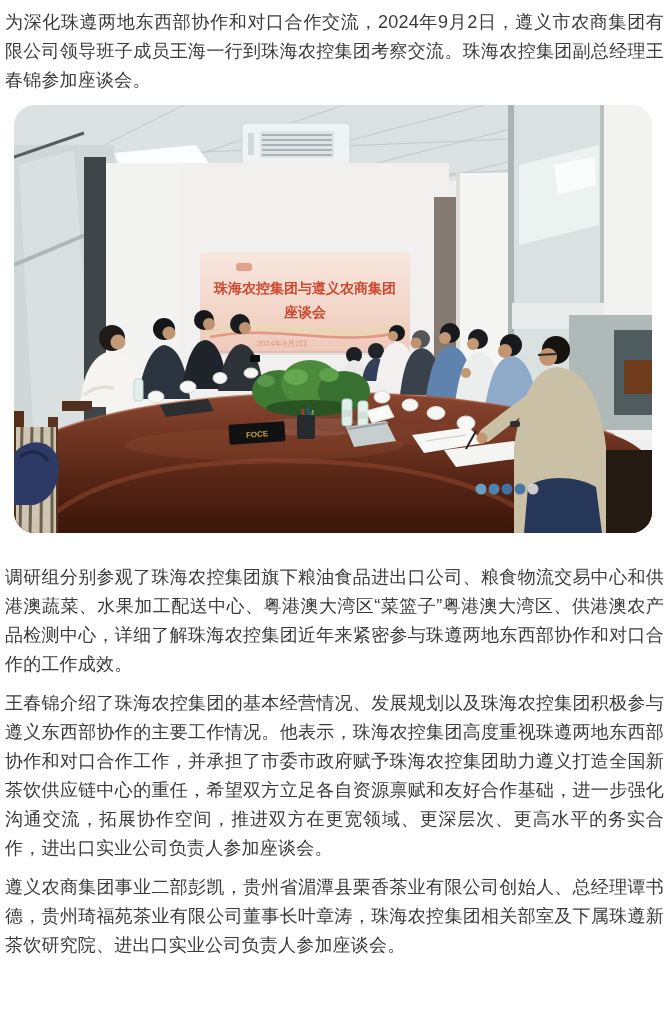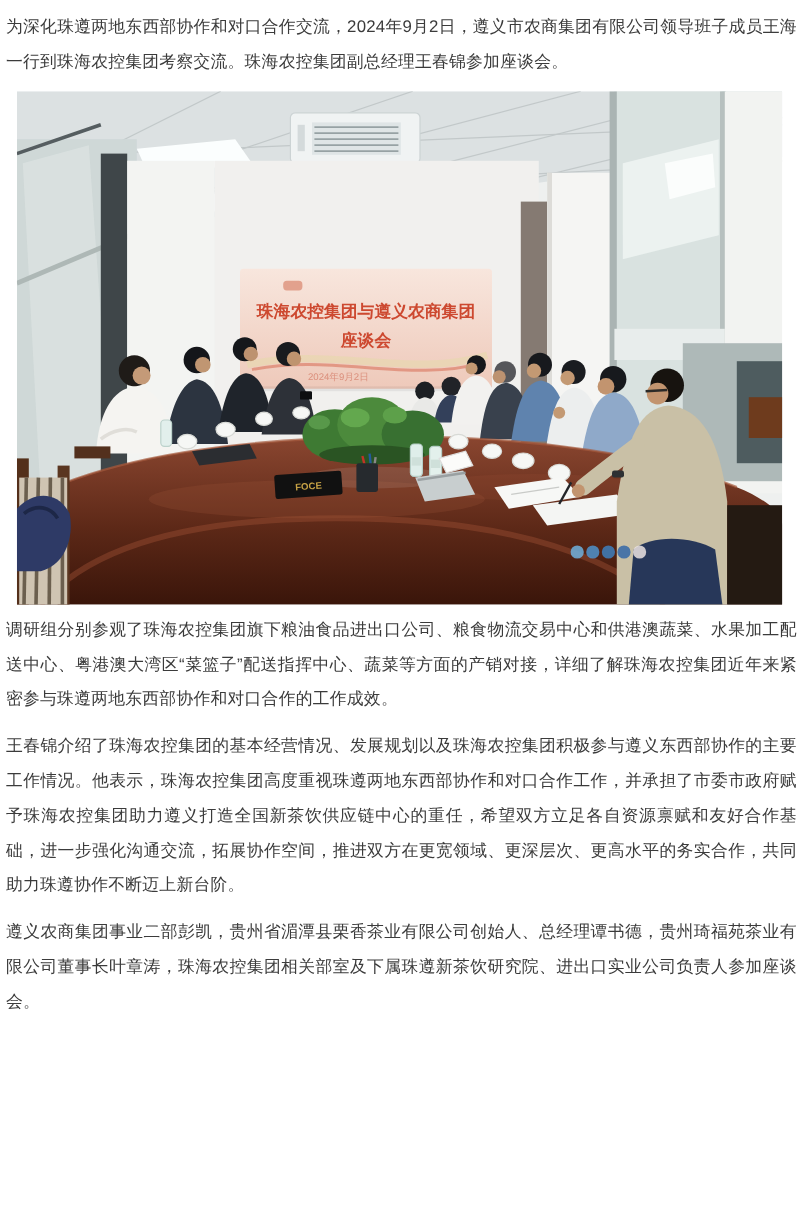--- a/index.html
+++ b/index.html
@@ -5,33 +5,34 @@
   html, body { margin: 0; padding: 0; background: #ffffff; }
   .page {
     width: 669px;
     box-sizing: border-box;
     padding: 8px 5px 0 5px;
     font-family: "Liberation Sans", "DejaVu Sans", sans-serif;
     color: #3b3b3b;
     background: #ffffff;
   }
   p.para {
-    font-size: 14px;
+    font-size: 18px;
     line-height: 29px;
     margin: 0 0 10px 0;
     text-align: justify;
     letter-spacing: 0.2px;
     word-break: break-all;
   }
   figure.photo {
-    margin: 9px 0 6px 9px;
+    margin: 9px 0 30px 9px;
     padding: 0;
     width: 638px;
     height: 428px;
     overflow: hidden;
+    border-radius: 21px;
   }
   figure.photo svg { display: block; }
 </style>
 </head>
 <body>
 
 <div class="page">
 
   <p class="para">为深化珠遵两地东西部协作和对口合作交流，2024年9月2日，遵义市农商集团有限公司领导班子成员王海一行到珠海农控集团考察交流。珠海农控集团副总经理王春锦参加座谈会。</p>
 
@@ -267,17 +268,17 @@
       <g opacity="0.85">
         <circle cx="467" cy="384" r="5.5" fill="#6fb1dd"></circle>
         <circle cx="480" cy="384" r="5.5" fill="#4f93cc"></circle>
         <circle cx="493" cy="384" r="5.5" fill="#3f7fbd"></circle>
         <circle cx="506" cy="384" r="5.5" fill="#3568a8"></circle>
         <circle cx="519" cy="384" r="5.5" fill="#ece3e2"></circle>
       </g>
     </svg>
   </figure>
 
-  <p class="para">调研组分别参观了珠海农控集团旗下粮油食品进出口公司、粮食物流交易中心和供港澳蔬菜、水果加工配送中心、粤港澳大湾区“菜篮子”配送指挥中心、蔬菜等方面的产销对接，详细了解珠海农控集团近年来紧密参与珠遵两地东西部协作和对口合作的工作成效。</p>
-  <p class="para">王春锦介绍了珠海农控集团的基本经营情况、发展规划以及珠海农控集团积极参与遵义东西部协作的主要工作情况。他表示，珠海农控集团高度重视珠遵两地东西部协作和对口合作工作，并承担了市委市政府赋予珠海农控集团助力遵义打造全国新茶饮供应链中心的重任，希望双方立足各自资源禀赋和友好合作基础，进一步强化沟通交流，拓展协作空间，推进双方在更宽领域、更深层次、更高水平的务实合作，共同助力珠遵协作不断迈上新台阶。</p>
+  <p class="para">调研组分别参观了珠海农控集团旗下粮油食品进出口公司、粮食物流交易中心和供港澳蔬菜、水果加工配送中心、粤港澳大湾区“菜篮子”粤港澳大湾区、供港澳农产品检测中心，详细了解珠海农控集团近年来紧密参与珠遵两地东西部协作和对口合作的工作成效。</p>
+  <p class="para">王春锦介绍了珠海农控集团的基本经营情况、发展规划以及珠海农控集团积极参与遵义东西部协作的主要工作情况。他表示，珠海农控集团高度重视珠遵两地东西部协作和对口合作工作，并承担了市委市政府赋予珠海农控集团助力遵义打造全国新茶饮供应链中心的重任，希望双方立足各自资源禀赋和友好合作基础，进一步强化沟通交流，拓展协作空间，推进双方在更宽领域、更深层次、更高水平的务实合作，进出口实业公司负责人参加座谈会。</p>
   <p class="para">遵义农商集团事业二部彭凯，贵州省湄潭县栗香茶业有限公司创始人、总经理谭书德，贵州琦福苑茶业有限公司董事长叶章涛，珠海农控集团相关部室及下属珠遵新茶饮研究院、进出口实业公司负责人参加座谈会。</p>
 
 </div>
 
 </body></html>

